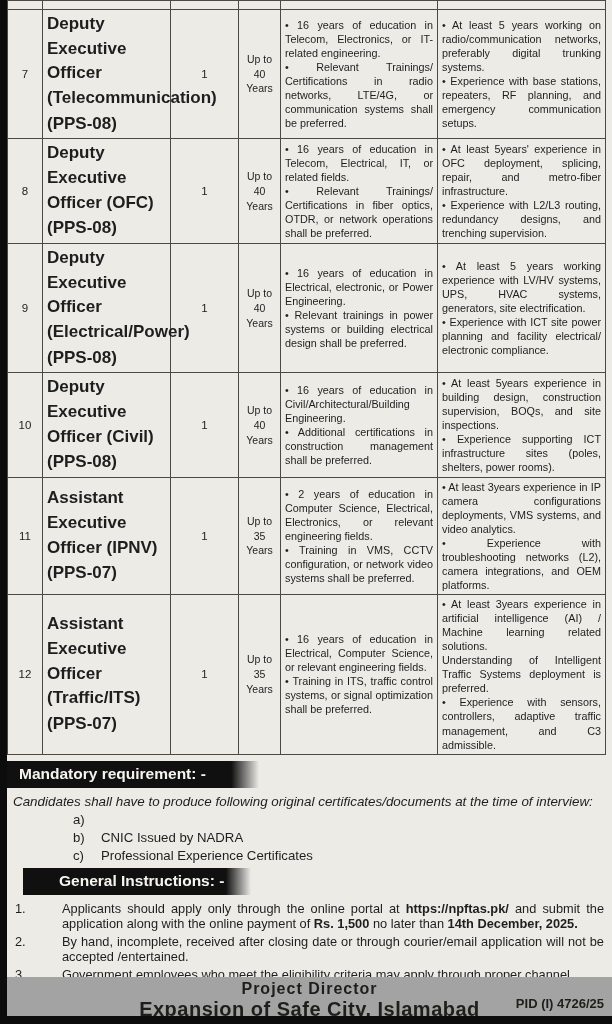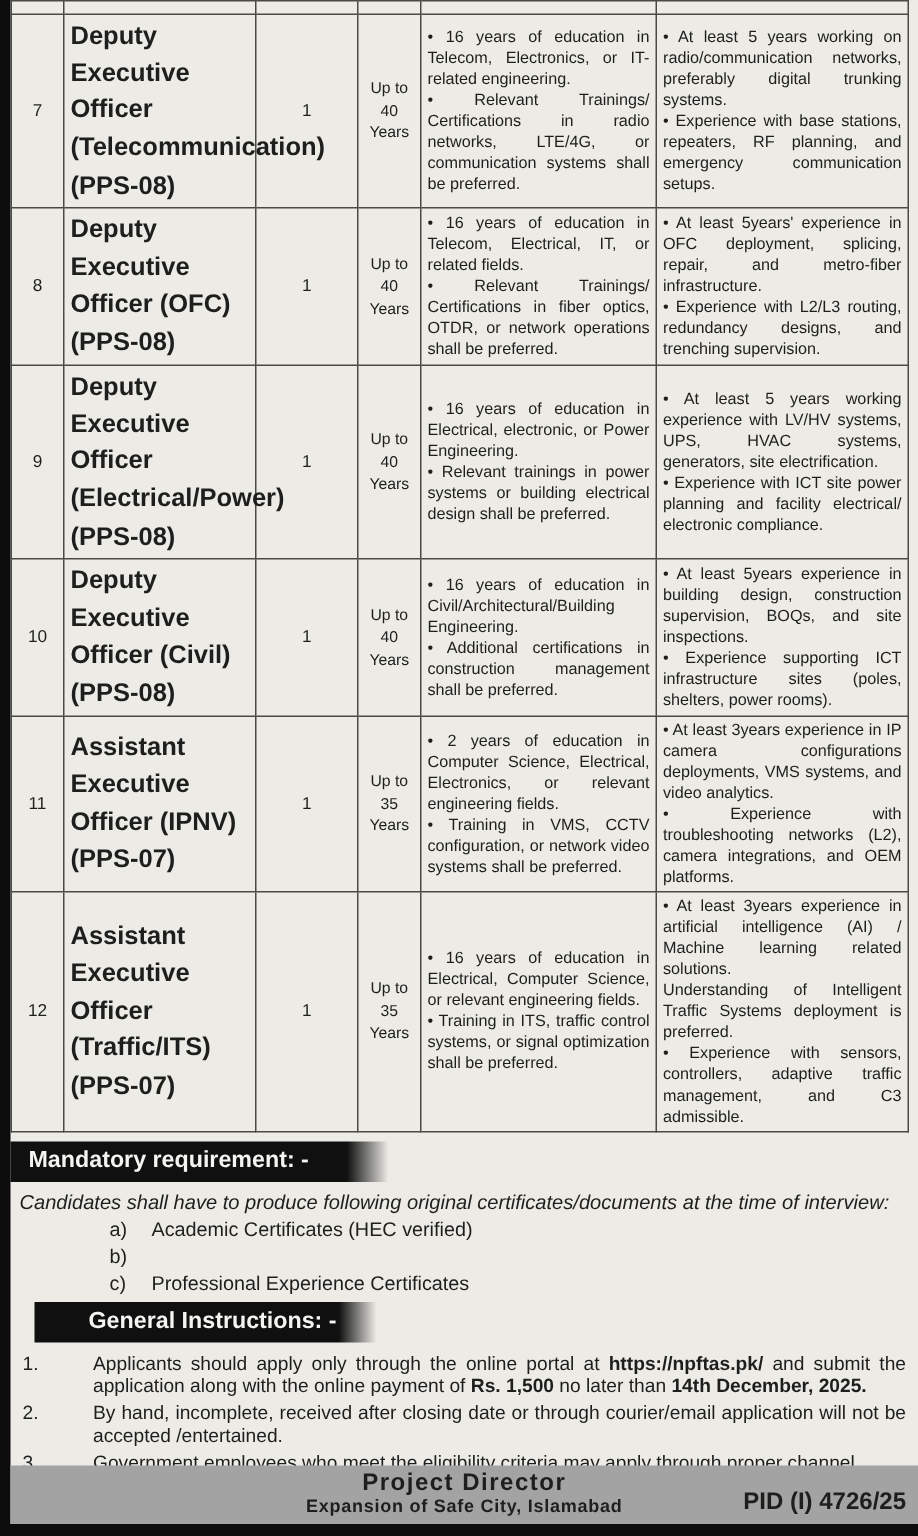--- a/index.html
+++ b/index.html
@@ -47,22 +47,22 @@
   .gi-num{width:24px;flex:none;}
   .gi-text{flex:1;text-align:justify;padding-right:2px;margin-left:23px;}
   .b{font-weight:bold;}
 
   
   .footer{
     position:absolute;left:7px;right:0;top:977px;height:39px;
     background:#a3a3a3;text-align:center;
   }
   .footer .l1{font-weight:bold;font-size:16px;line-height:1.2;padding-top:2px;letter-spacing:1px;}
-  .footer .l2{font-weight:bold;font-size:12px;line-height:1.1;letter-spacing:0.5px;}
-  .footer .pid{position:absolute;right:8px;bottom:5px;font-weight:bold;font-size:16px;}
+  .footer .l2{font-weight:bold;font-size:20px;line-height:1.1;letter-spacing:0.5px;}
+  .footer .pid{position:absolute;right:8px;bottom:5px;font-weight:bold;font-size:13px;}
   .bottom-bar{position:absolute;left:0;right:0;top:1016px;height:8px;background:#0c0c0c;}
 </style>
 </head>
 <body>
 
 <div class="page">
   <div class="left-frame"></div>
   <div class="content">
 
     <table class="jobs">
@@ -195,24 +195,24 @@
     </tbody>
       </table>
 
     <div class="bar mandatory">Mandatory requirement: -</div>
 
     <p class="mand-intro">Candidates shall have to produce following original certificates/documents at the time of interview:</p>
 
     <div class="mand-list">
       <div class="mand-item">
         <span class="lbl">a)</span>
-        <span class="txt">Academic Certificates (HEC verified)</span>
       </div>
       <div class="mand-item">
         <span class="lbl">b)</span>
+        <span class="txt">CNIC Issued by NADRA</span>
       </div>
       <div class="mand-item">
         <span class="lbl">c)</span>
         <span class="txt">Professional Experience Certificates</span>
       </div>
     </div>
 
     <div class="bar general">General Instructions: -</div>
 
     <div class="gi-list">

